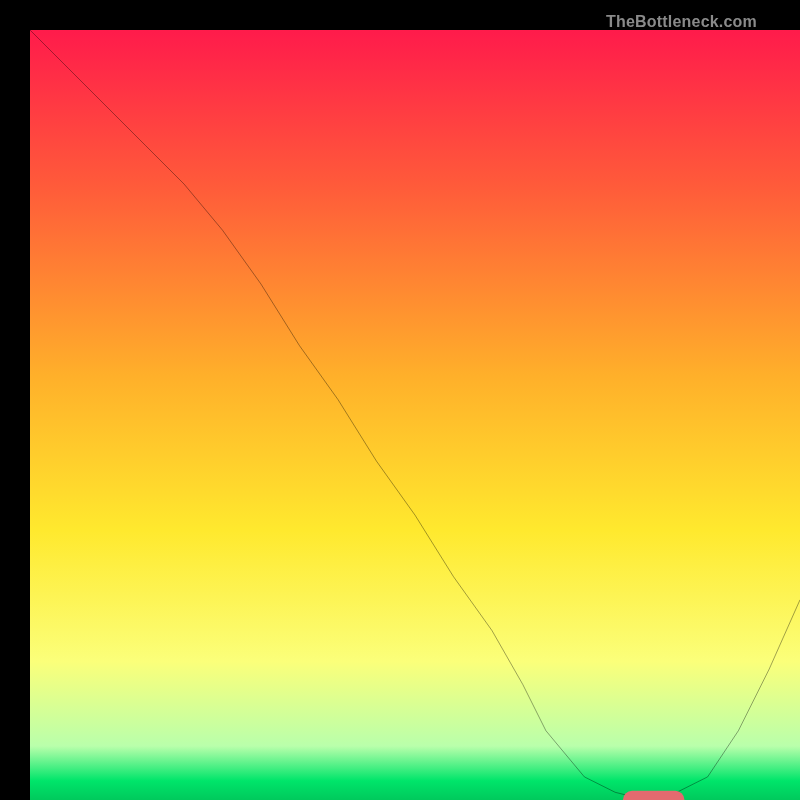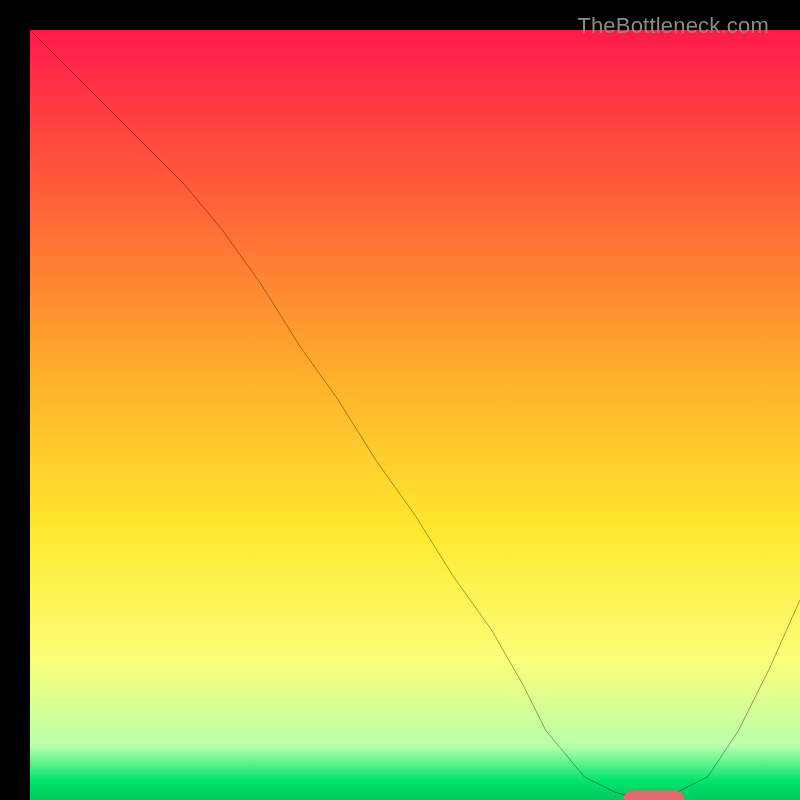--- a/index.html
+++ b/index.html
@@ -22,23 +22,23 @@
   .plot-area {
     position: absolute;
     left: 15px;
     top: 15px;
     width: 770px;
     height: 770px;
   }
   .watermark {
     position: absolute;
     top: -2px;
-    right: 16px;
-    font-size: 22px;
-    font-weight: 400;
+    right: 28px;
+    font-size: 16px;
+    font-weight: 700;
     color: #8a8a8a;
     letter-spacing: 0.2px;
     user-select: none;
   }
 </style>
 </head>
 <body>
 
 <div class="frame">
 

